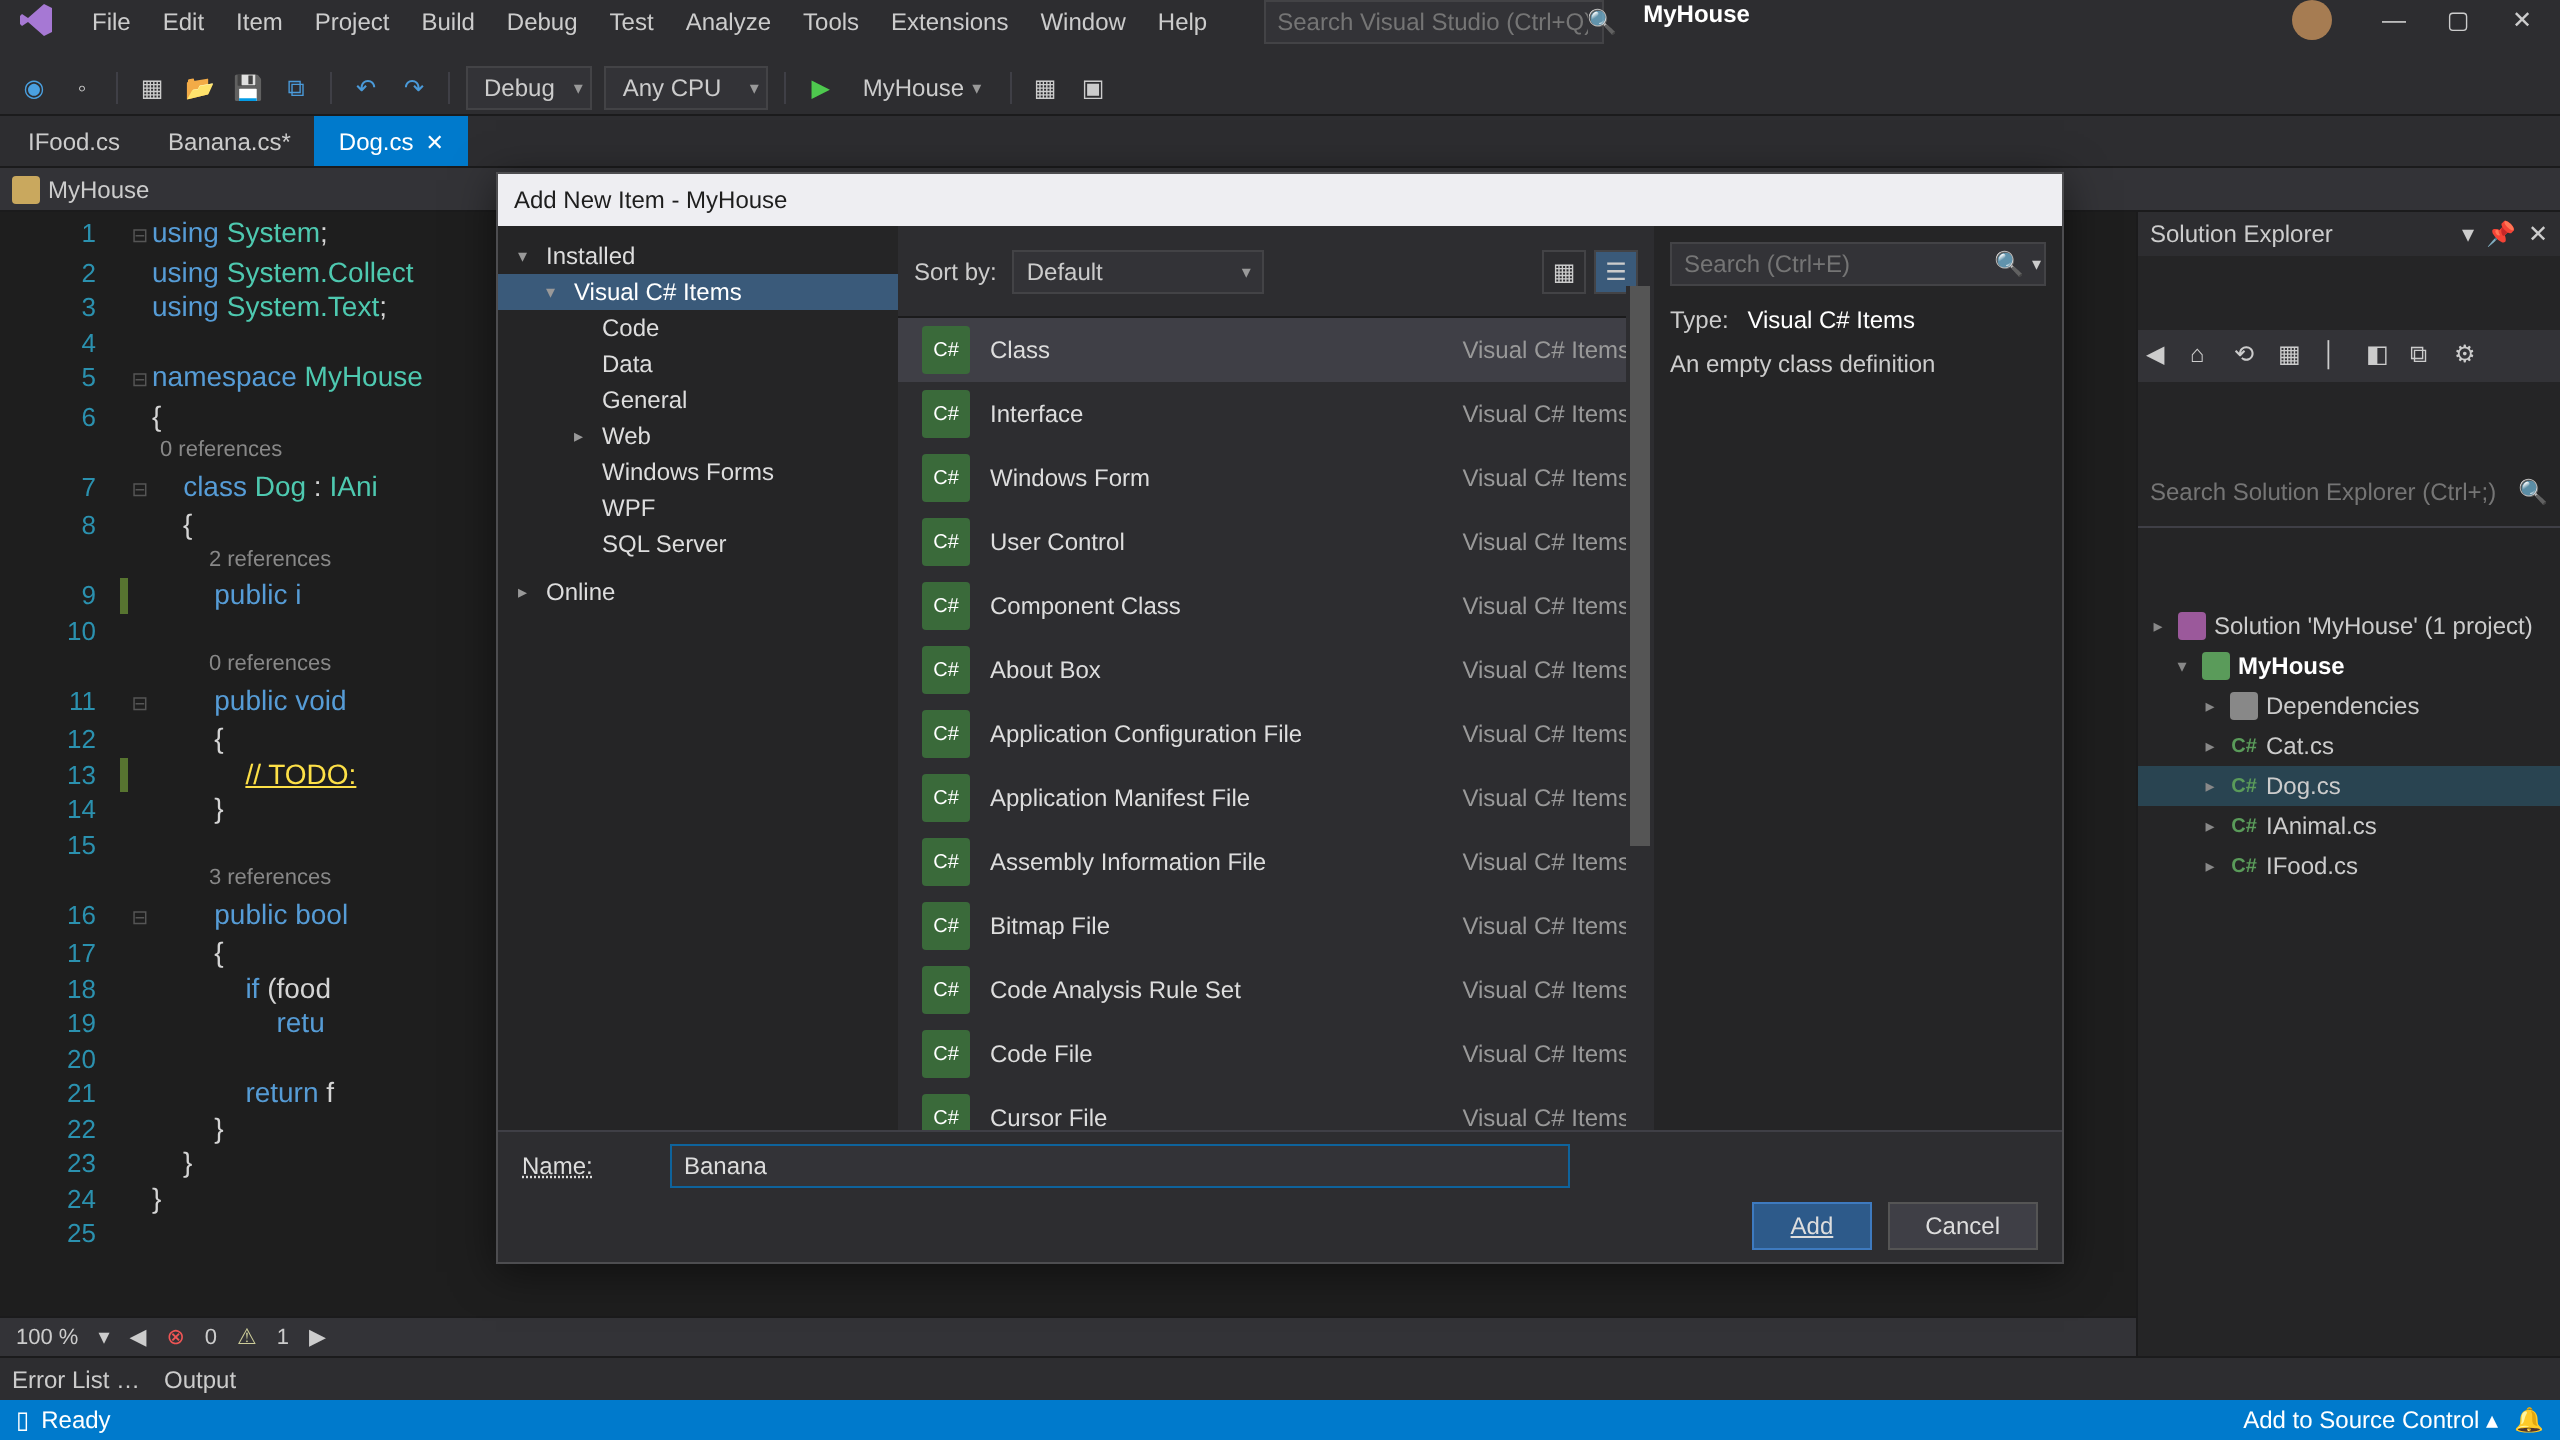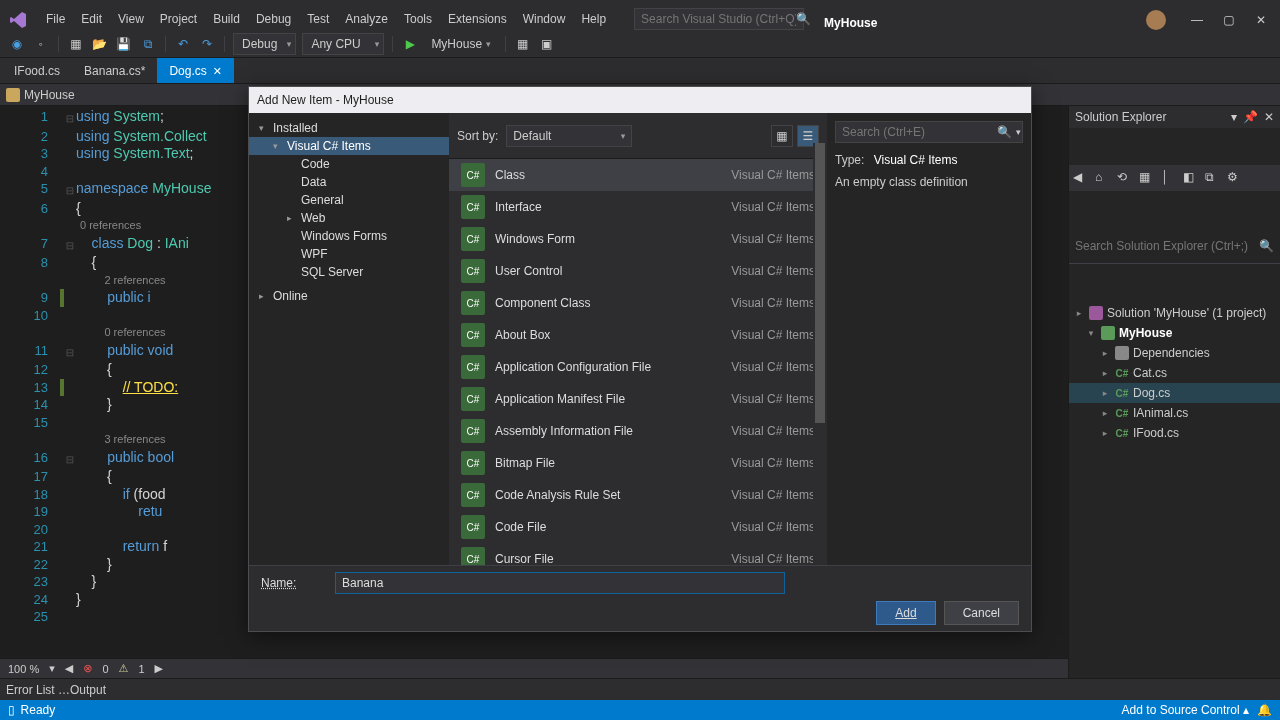--- a/index.html
+++ b/index.html
@@ -1,19 +1,19 @@
 <!DOCTYPE html>
 <html><head>
 <meta charset="utf-8">
 <style>
 * { margin:0; padding:0; box-sizing:border-box; font-family:"Segoe UI",Arial,sans-serif; }
 body { width:1280px; height:720px; background:#2d2d30; color:#ccc; overflow:hidden; font-size:12px; position:relative; }
 
 
-.menubar { height:30px; background:#2d2d30; display:flex; align-items:flex-end; padding:0 8px; }
+.menubar { height:30px; background:#2d2d30; display:flex; align-items:flex-start; padding:0 8px; }
 .vs-logo { width:20px; height:20px; margin-right:10px; display:flex; align-items:center; justify-content:center; }
 .menu-item { padding:4px 8px; color:#ccc; cursor:default; }
 .search-box { margin-left:20px; background:#333337; border:1px solid #434346; width:170px; height:22px; display:flex; align-items:center; padding:0 6px; color:#999; }
 .search-box input { background:transparent; border:none; color:#ccc; flex:1; font-size:12px; outline:none; }
 .app-name { margin-left:20px; color:#fff; font-weight:600; }
 .win-controls { margin-left:auto; display:flex; align-items:center; gap:18px; padding-right:4px; }
 .win-controls .ctl { width:14px; height:14px; color:#ccc; cursor:default; text-align:center; font-size:12px; }
 .avatar { width:20px; height:20px; border-radius:50%; background:#a67c52; margin-right:6px; }
 
 
@@ -64,21 +64,21 @@
 .tw { width:12px; text-align:center; color:#888; font-size:9px; }
 .tr-ico { width:14px; height:14px; display:flex; align-items:center; justify-content:center;}
 .tr-ico.sln { background:#9b599b; border-radius:2px; }
 .tr-ico.proj { background:#5a9b5a; border-radius:2px; }
 .tr-ico.dep { background:#888; border-radius:2px;}
 .tr-ico.cs { color:#5a9b5a; font-weight:bold; font-size:10px;}
 .sol-text { font-size:12px; }
 .sol-text.b { font-weight:600; color:#fff; }
 
 
-.bottom-tools { position:absolute; bottom:20px; left:0; right:0; height:22px; background:#2d2d30; border-top:1px solid #1b1b1c; display:flex; align-items:center; padding:0 6px; color:#ccc; }
+.bottom-tools { position:absolute; bottom:20px; left:0; right:0; height:22px; background:#2d2d30; border-top:1px solid #1b1b1c; display:flex; align-items:center; padding:0 6px; gap:12px; color:#ccc; }
 .statusbar { position:absolute; bottom:0; left:0; right:0; height:20px; background:#007acc; color:#fff; display:flex; align-items:center; padding:0 8px; font-size:12px; }
 .err-warn { position:absolute; bottom:42px; left:0; right:212px; height:20px; background:#333337; border-top:1px solid #1b1b1c; display:flex; align-items:center; padding:0 8px; gap:10px; color:#ccc; font-size:11px; }
 .err-ico { color:#e55; }
 .warn-ico { color:#cc9; }
 
 
 .dialog { position:absolute; left:248px; top:86px; width:784px; height:546px; background:#2d2d30; border:1px solid #4d4d50; display:flex; flex-direction:column; box-shadow:0 4px 20px rgba(0,0,0,.5); }
 .dlg-title { height:26px; background:#eeeef2; color:#1e1e1e; display:flex; align-items:center; padding:0 8px; font-size:12px; }
 .dlg-body { flex:1; display:flex; min-height:0; }
 .dlg-tree { width:200px; background:#252526; padding:6px 0; color:#ddd; }
@@ -118,21 +118,21 @@
 
 <div class="menubar">
   <div class="vs-logo">
     <svg width="18" height="18" viewBox="0 0 18 18">
         <path d="M13 1 L17 3 V15 L13 17 L5 10 L2 12 L1 11 V7 L2 6 L5 8 L13 1 Z" fill="#a678d4"></path>
       </svg>
   </div>
   <div id="menu-items" style="display: flex;">
       <span class="menu-item">File</span>
       <span class="menu-item">Edit</span>
-      <span class="menu-item">View</span>
+      <span class="menu-item">Item</span>
       <span class="menu-item">Project</span>
       <span class="menu-item">Build</span>
       <span class="menu-item">Debug</span>
       <span class="menu-item">Test</span>
       <span class="menu-item">Analyze</span>
       <span class="menu-item">Tools</span>
       <span class="menu-item">Extensions</span>
       <span class="menu-item">Window</span>
       <span class="menu-item">Help</span>
     </div>

